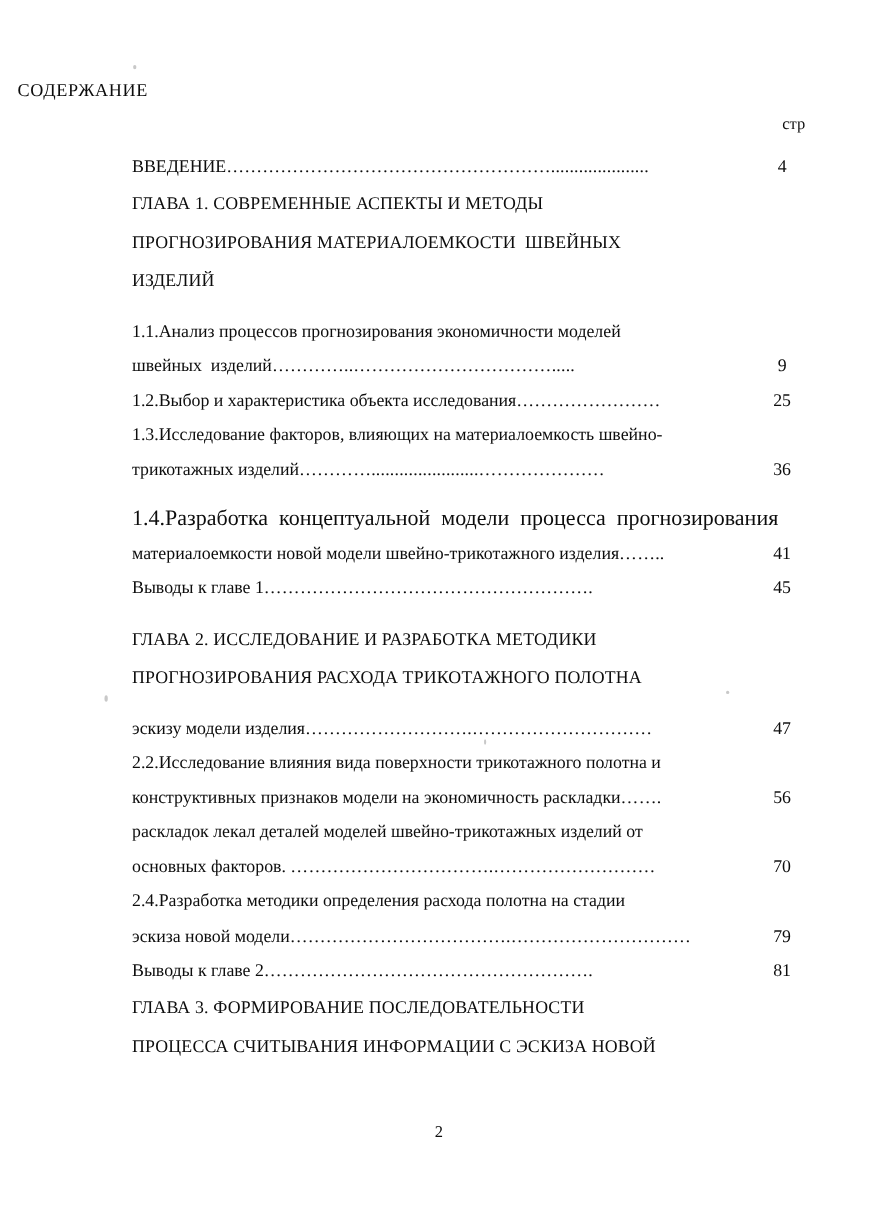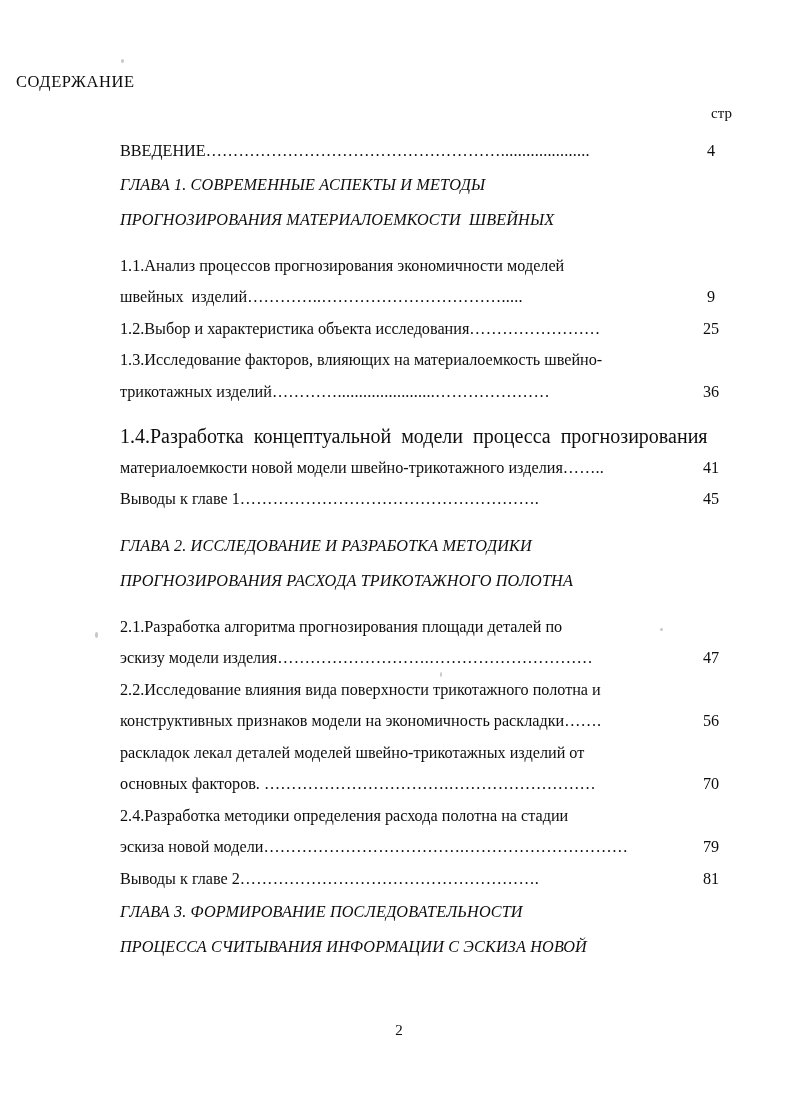--- a/index.html
+++ b/index.html
@@ -64,21 +64,21 @@
   .line {
     position: relative;
     height: 31.5px;
     line-height: 31.5px;
     white-space: nowrap;
     font-size: 16.2px;
   }
   .line.caps {
     letter-spacing: .15px;
   }
-  .line.tall { height: 35px; line-height: 35px; font-style: italic; }
+  .line.tall { height: 35px; line-height: 35px; }
 
   
   .jline {
     position: relative;
     height: 31.5px;
     line-height: 31.5px;
     font-size: 20px;
     text-align: justify;
     text-align-last: justify;
     width: 562px;
@@ -124,20 +124,21 @@
 
   <div id="page-col-header">стр</div>
 
   <div id="toc">
       <div class="toc-entry">
         <div class="line"><span class="txt">ВВЕДЕНИЕ</span><span class="leader">……………………………………………….....................</span><span class="pageno">4</span></div>
       </div>
       <div class="toc-entry">
         <div class="line caps tall"><span class="txt">ГЛАВА 1. СОВРЕМЕННЫЕ АСПЕКТЫ И МЕТОДЫ</span></div>
         <div class="line caps tall"><span class="txt">ПРОГНОЗИРОВАНИЯ МАТЕРИАЛОЕМКОСТИ  ШВЕЙНЫХ</span></div>
+        <div class="line caps tall"><span class="txt">ИЗДЕЛИЙ</span></div>
       </div>
       <div style="height: 13px;"></div>
       <div class="toc-entry">
         <div class="line"><span class="txt">1.1.Анализ процессов прогнозирования экономичности моделей</span></div>
         <div class="line"><span class="txt">швейных  изделий</span><span class="leader">…………..…………………………….....</span><span class="pageno">9</span></div>
       </div>
       <div class="toc-entry">
         <div class="line"><span class="txt">1.2.Выбор и характеристика объекта исследования</span><span class="leader">……………………</span><span class="pageno">25</span></div>
       </div>
       <div class="toc-entry">
@@ -152,21 +153,20 @@
       <div class="toc-entry">
         <div class="line"><span class="txt">Выводы к главе 1</span><span class="leader">……………………………………………….</span><span class="pageno">45</span></div>
       </div>
       <div style="height: 13px;"></div>
       <div class="toc-entry">
         <div class="line caps tall"><span class="txt">ГЛАВА 2. ИССЛЕДОВАНИЕ И РАЗРАБОТКА МЕТОДИКИ</span></div>
         <div class="line caps tall"><span class="txt">ПРОГНОЗИРОВАНИЯ РАСХОДА ТРИКОТАЖНОГО ПОЛОТНА</span></div>
       </div>
       <div style="height: 13px;"></div>
       <div class="toc-entry">
-        <div class="line"><span class="txt">2.1.Разработка алгоритма прогнозирования площади деталей по</span></div>
         <div class="line"><span class="txt">эскизу модели изделия</span><span class="leader">……………………….…………………………</span><span class="pageno">47</span></div>
       </div>
       <div class="toc-entry">
         <div class="line"><span class="txt">2.2.Исследование влияния вида поверхности трикотажного полотна и</span></div>
         <div class="line"><span class="txt">конструктивных признаков модели на экономичность раскладки</span><span class="leader">…….</span><span class="pageno">56</span></div>
       </div>
       <div class="toc-entry">
         <div class="line"><span class="txt">раскладок лекал деталей моделей швейно-трикотажных изделий от</span></div>
         <div class="line"><span class="txt">основных факторов. </span><span class="leader">…………………………….………………………</span><span class="pageno">70</span></div>
       </div>

